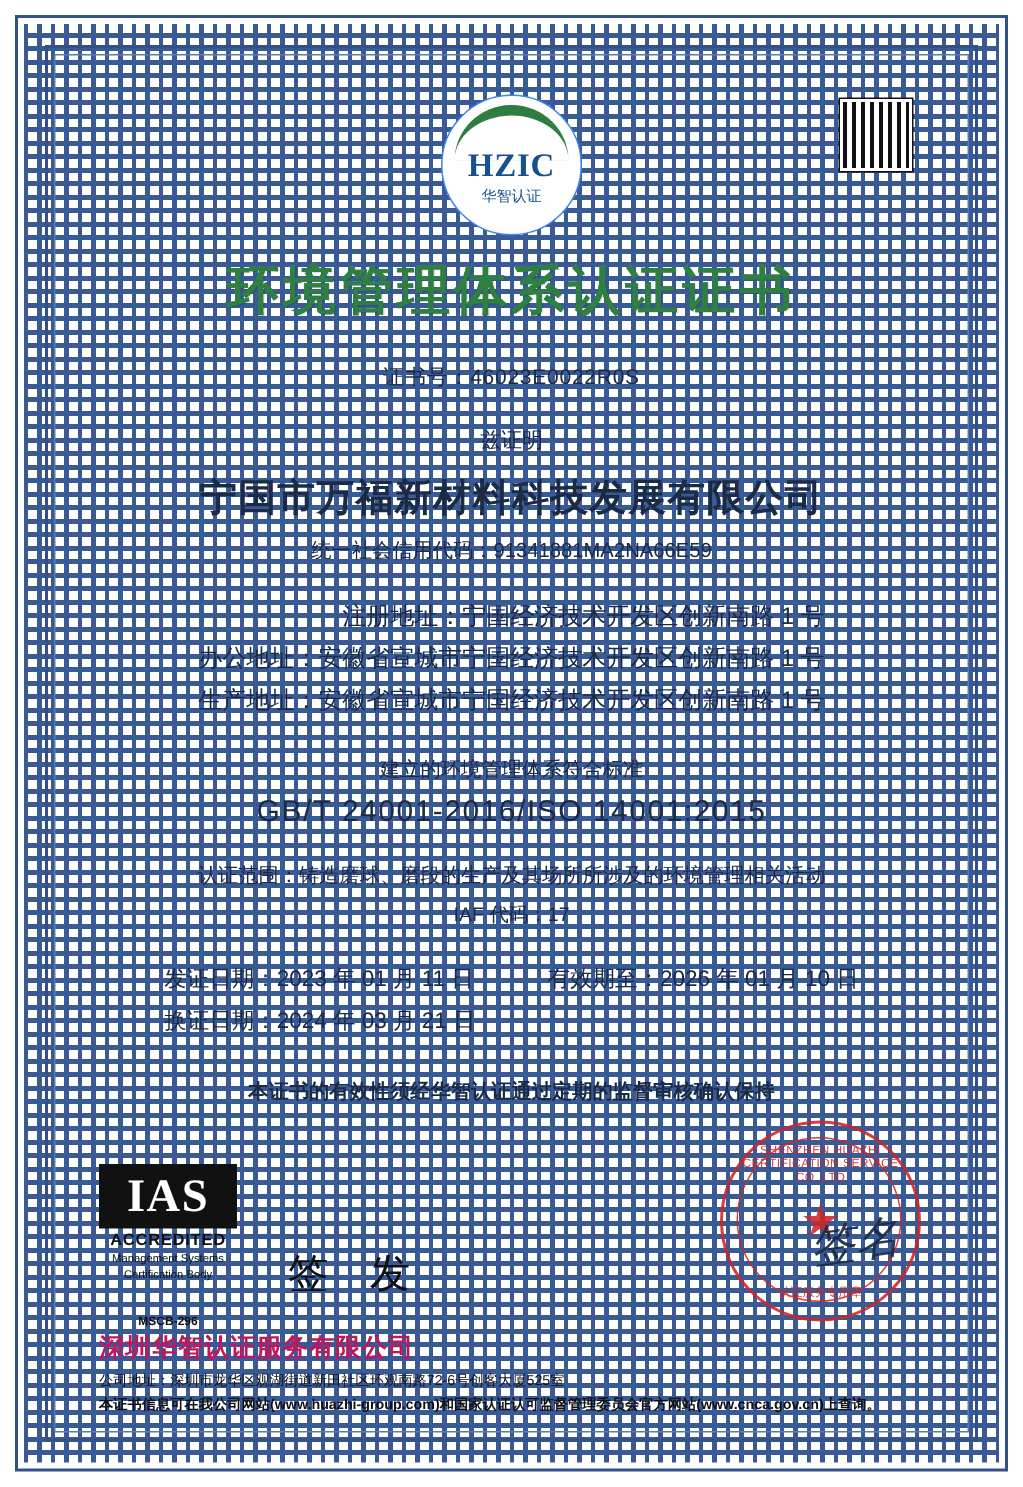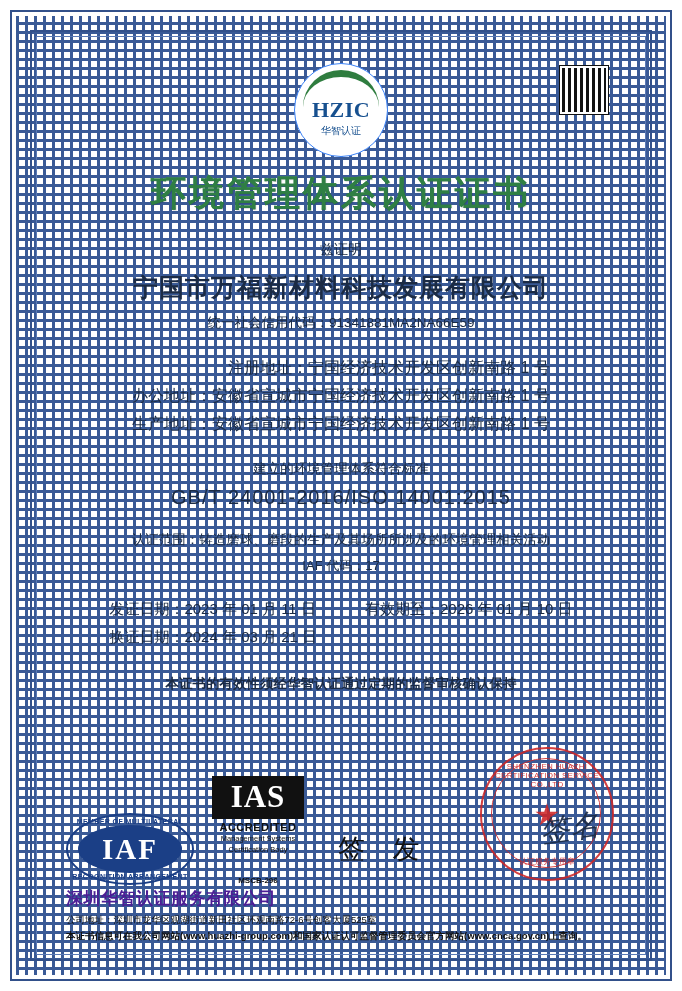--- a/index.html
+++ b/index.html
@@ -347,21 +347,21 @@
     transform: rotate(-8deg);
     font-style: italic;
     opacity: 0.92;
   }
 
   .issuer {
     margin-top: 2px;
     text-align: left;
     font-size: 17px;
     font-weight: bold;
-    color: #4c1d95;
+    color: #be185d;
     letter-spacing: 0.5px;
   }
   .issuer-addr {
     text-align: left;
     font-size: 9.5px;
     color: #111;
     margin-top: 4px;
   }
   .issuer-note {
     text-align: left;
@@ -386,20 +386,23 @@
       <div class="logo-circle">
         <div class="logo-top-arc"></div>
         <div class="logo-text">HZIC</div>
         <div class="logo-sub">华智认证</div>
       </div>
       <div class="qr"></div>
     </div>
 
     <div class="main-title">环境管理体系认证证书</div>
 
+    <div class="cert-no">
+      <span>证书号：</span><span>46023E0022R0S</span>
+    </div>
 
     <div class="hereby">兹证明</div>
 
     <div class="company">宁国市万福新材料科技发展有限公司</div>
 
     <div class="credit-code">
       <span>统一社会信用代码：</span><span>91341881MA2NA66E59</span>
     </div>
 
     <div class="addresses">
@@ -439,25 +442,20 @@
           <span>有效期至：</span><span>2026 年 01 月 10 日</span>
         </div>
       </div>
     </div>
 
     <div class="validity-note">本证书的有效性须经华智认证通过定期的监督审核确认保持</div>
 
     <div class="bottom">
       <div class="marks-row">
 
-        <div class="iaf-mark">
-          <div class="iaf-top-text">MEMBER OF MULTILATERAL</div>
-          <div class="iaf-inner">IAF</div>
-          <div class="iaf-bottom-text">RECOGNITION ARRANGEMENT</div>
-        </div>
 
         <div class="ias-mark">
           <div class="ias-box">IAS</div>
           <div class="ias-accredited">ACCREDITED</div>
           <div class="ias-sub">Management Systems</div>
           <div class="ias-sub">Certification Body</div>
           <div class="ias-code">MSCB-296</div>
         </div>
 
         <div class="signature-label">签 发</div>

